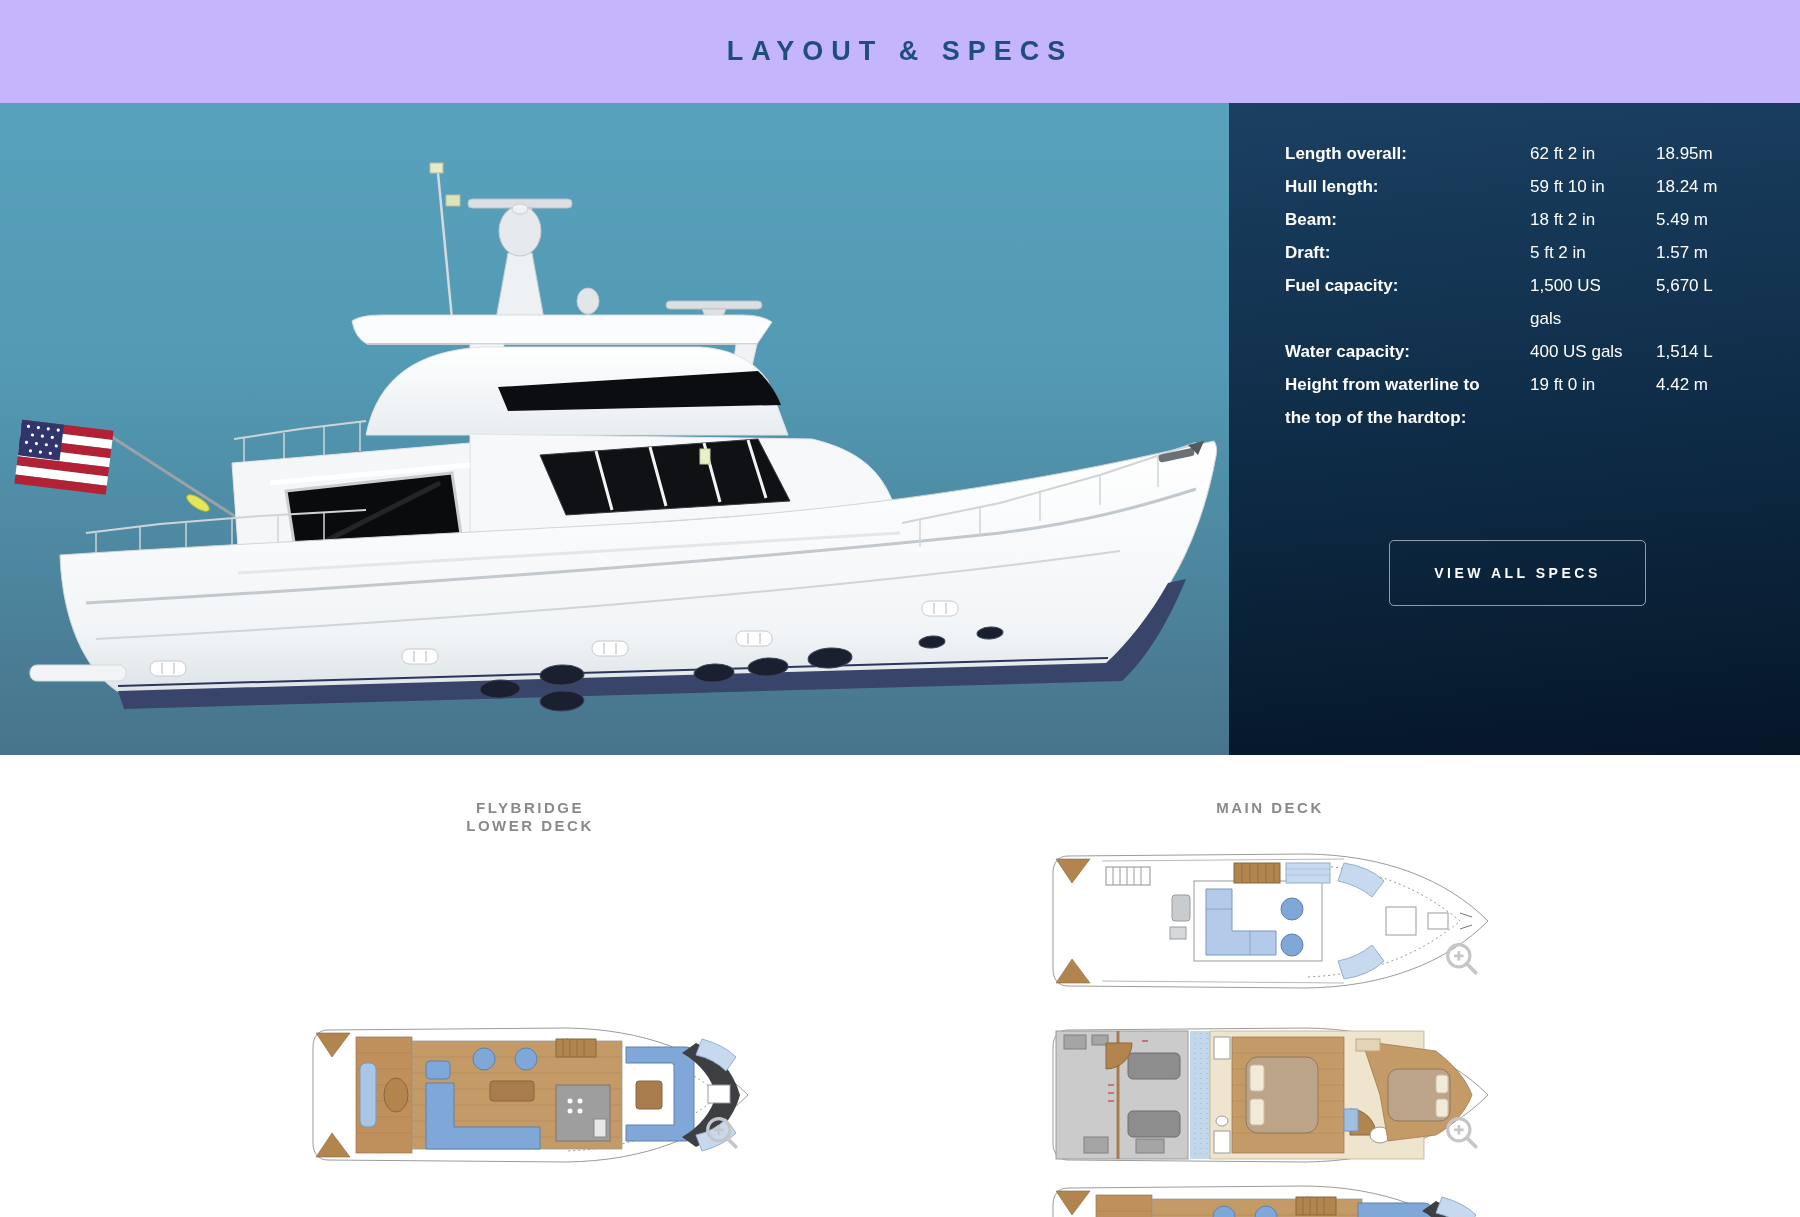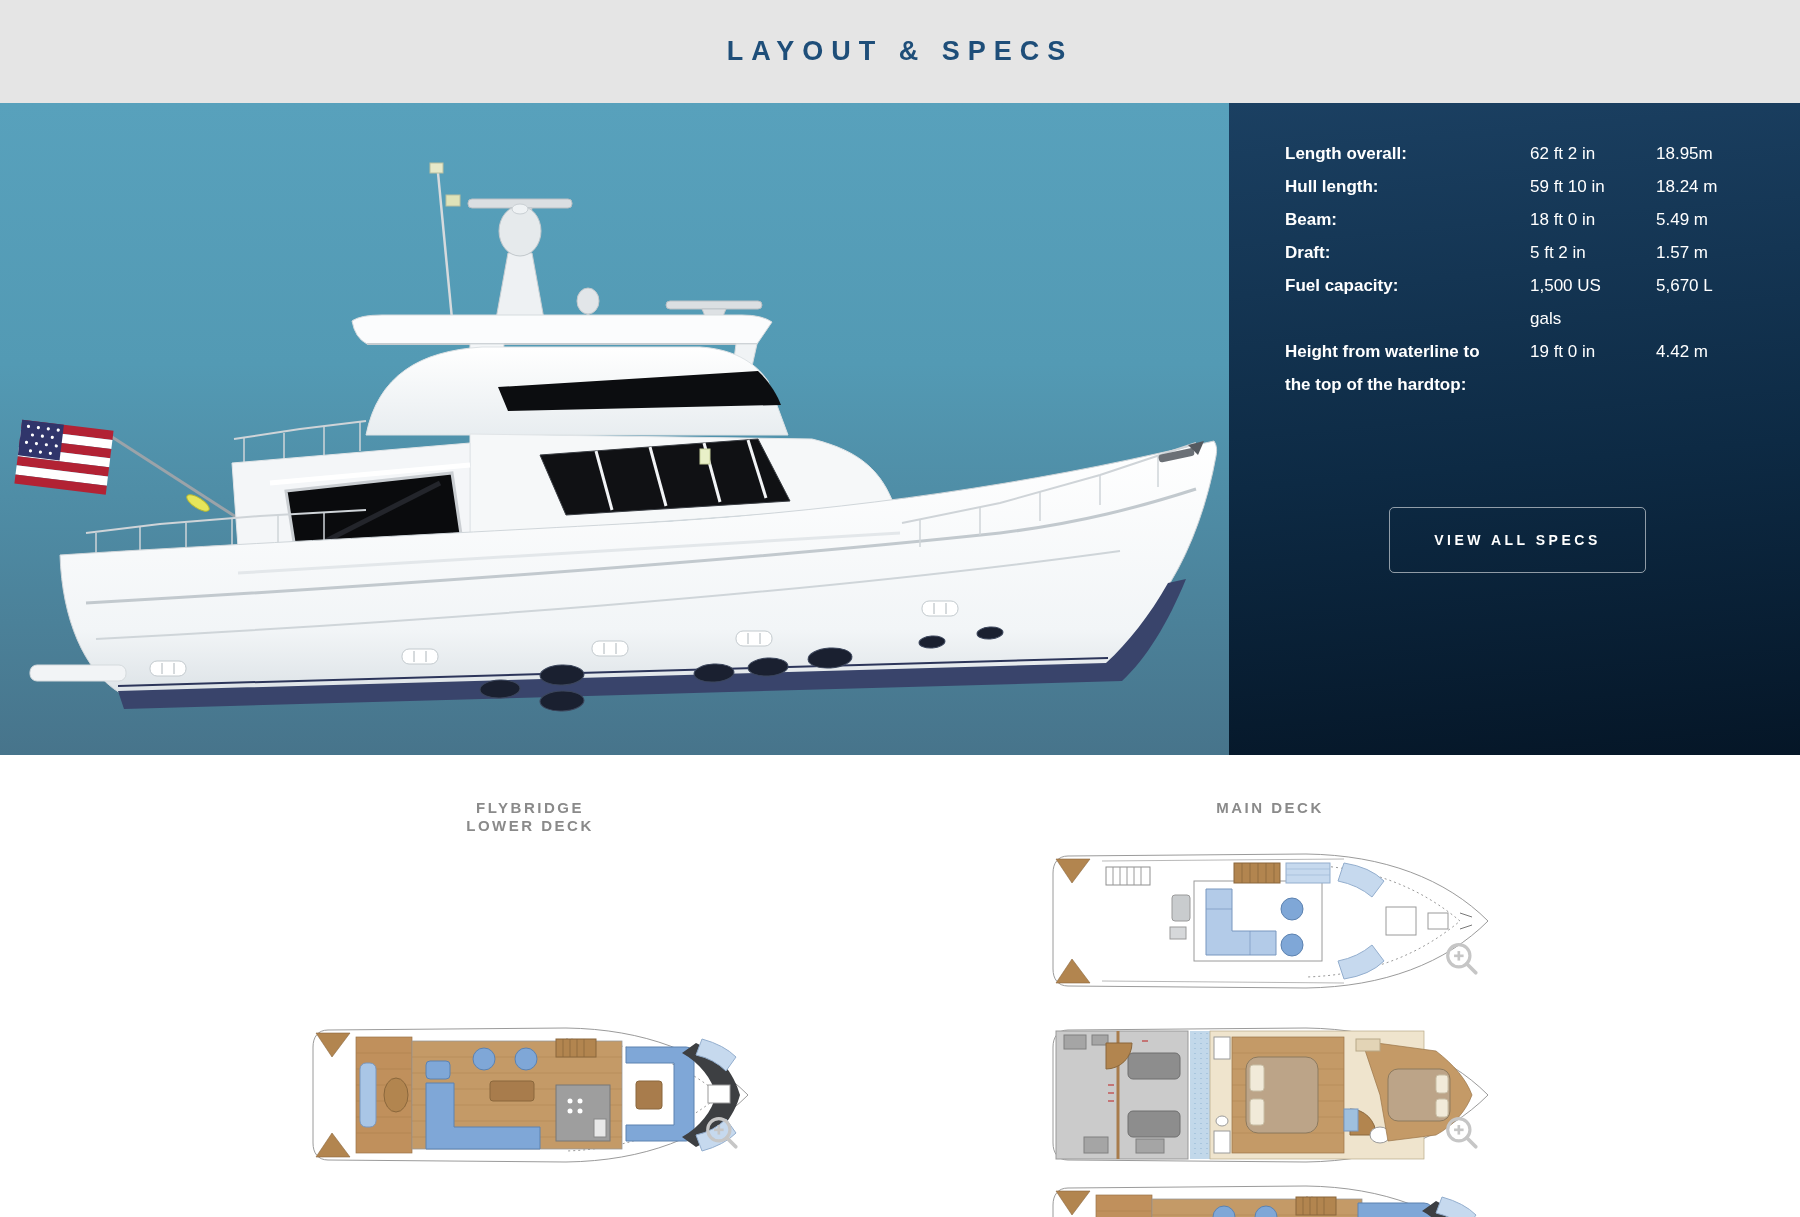--- a/index.html
+++ b/index.html
@@ -1,20 +1,20 @@
 <!DOCTYPE html>
 <html><head>
 <meta charset="utf-8">
 <style>
   * { margin:0; padding:0; box-sizing:border-box; }
   html,body { width:1800px; height:1217px; background:#ffffff; overflow:hidden;
     font-family:"Liberation Sans", sans-serif; }
 
   
-  .header { height:103px; display:flex; align-items:center; justify-content:center; background:#e5e5e5; }
+  .header { height:103px; display:flex; align-items:center; justify-content:center; background:#c4b5fd; }
   .page-title { color:#1e4e79; font-size:27px; font-weight:700; letter-spacing:8px; }
 
   
   .hero { position:relative; width:1800px; height:652px;
     background:linear-gradient(180deg,#58a1bc 0%, #539ab4 40%, #47748b 100%); }
   .yacht-wrap { position:absolute; left:0; bottom:0; width:1229px; height:652px; }
   .yacht-wrap svg { display:block; width:100%; height:100%; }
 
   
   .specs-panel { position:absolute; top:0; right:0; width:571px; height:652px;
@@ -215,33 +215,38 @@
       <div>62 ft 2 in</div>
       <div>18.95m</div>
     </div>
     <div class="spec-row">
       <div class="spec-label">Hull length:</div>
       <div>59 ft 10 in</div>
       <div>18.24 m</div>
     </div>
     <div class="spec-row">
       <div class="spec-label">Beam:</div>
-      <div>18 ft 0 in</div>
+      <div>18 ft 2 in</div>
       <div>5.49 m</div>
     </div>
     <div class="spec-row">
       <div class="spec-label">Draft:</div>
       <div>5 ft 2 in</div>
       <div>1.57 m</div>
     </div>
     <div class="spec-row">
       <div class="spec-label">Fuel capacity:</div>
       <div>1,500 US
 gals</div>
       <div>5,670 L</div>
+    </div>
+    <div class="spec-row">
+      <div class="spec-label">Water capacity:</div>
+      <div>400 US gals</div>
+      <div>1,514 L</div>
     </div>
     <div class="spec-row">
       <div class="spec-label">Height from waterline to
 the top of the hardtop:</div>
       <div>19 ft 0 in</div>
       <div>4.42 m</div>
     </div>
     <button class="view-all-btn">VIEW ALL SPECS</button>
   </div>
 </div>

